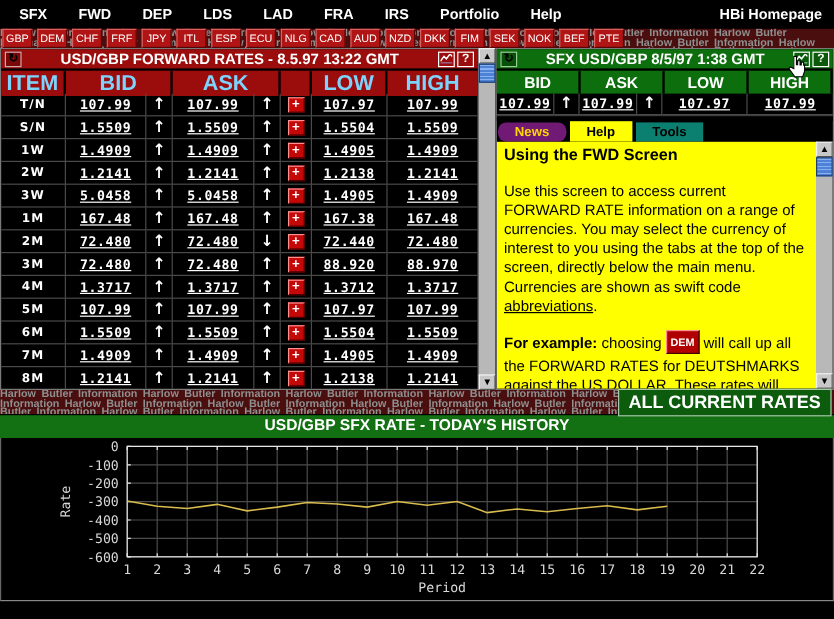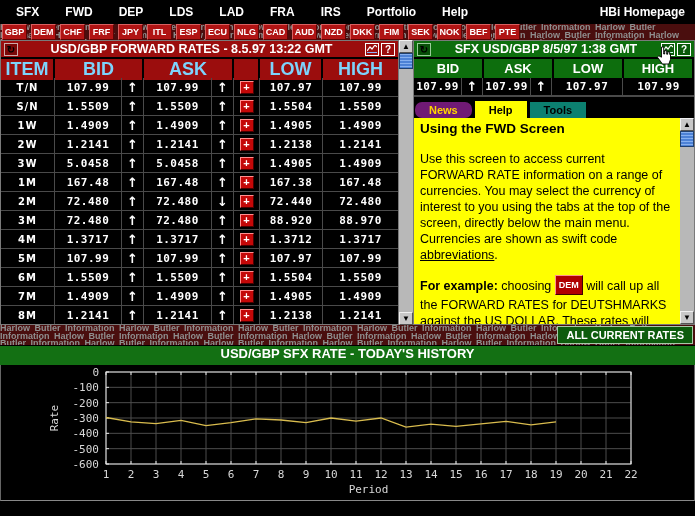--- a/index.html
+++ b/index.html
@@ -14,21 +14,21 @@
   .menubar .menu-item { color:#fff; font-weight:bold; font-size:12px; margin-right:26px; cursor:default; }
   .menubar .menu-right { margin-left:auto; color:#fff; font-weight:bold; font-size:12px; }
   
   .wm { position:absolute; inset:0; background:#4a0e0e; color:#8f8f8f; font-size:9px; line-height:7.5px;
         font-weight:bold; overflow:hidden; white-space:normal; word-spacing:2px; letter-spacing:0; }
   
   .tabstrip { position:relative; height:16px; }
   .tabstrip .tabs { position:relative; display:flex; height:100%; padding-left:2px; }
   .cur-tab { width:25px; margin-right:4px; background:#b01414; border-top:1px solid #d86060; border-left:1px solid #d86060;
              border-right:1px solid #5a0505; border-bottom:1px solid #5a0505;
-             color:#fff; font-weight:bold; font-size:9px; display:flex; align-items:center; justify-content:center; cursor:pointer; }
+             color:#fff; font-weight:normal; font-size:9px; display:flex; align-items:center; justify-content:center; cursor:pointer; }
   
   .main { display:flex; height:285px; }
   
   .lpanel { width:399px; border:1px solid #7a7a7a; background:#000; display:flex; flex-direction:column; }
   .ltitle { height:18px; background:#9b0d0d; display:flex; align-items:center; padding:0 2px; border-bottom:2px solid #000; }
   .ltitle .titletext { flex:1; text-align:center; color:#fff; font-weight:bold; font-size:12.5px; }
   .mini-btn { width:14px; height:13px; display:flex; align-items:center; justify-content:center;
               font-size:10px; font-weight:bold; margin:0 1px; border:1px solid #fff; cursor:pointer; }
   .mini-red { background:#9b0d0d; color:#fff; }
   .mini-red-dk { background:#7a0808; color:#000; border-color:#caa; }
@@ -36,21 +36,21 @@
   .mini-green-dk { background:#085008; color:#000; border-color:#9c9; }
   .lhead { display:grid; grid-template-columns:54px 89px 90px 26px 63px 1fr; height:19px; }
   .lhead .hcell { background:#9b0d0d; border-right:2px solid #000; color:#7dd3fc; font-weight:bold; font-size:18px;
                   display:flex; align-items:center; justify-content:center; }
   .lhead .hcell:last-child { border-right:none; }
   .lhead .hblank { background:#9b0d0d; border-right:2px solid #000; }
   .lbody { flex:1; overflow:hidden; }
   .lrow { display:grid; grid-template-columns:54px 67px 22px 68px 22px 26px 63px 1fr; height:19px; }
   .cell { border-right:1px solid #4a4a4a; border-bottom:1px solid #4a4a4a; color:#fff;
           display:flex; align-items:center; justify-content:center; overflow:hidden; }
-  .num { font-family:"DejaVu Sans Mono", monospace; font-size:11px; font-weight:bold; letter-spacing:0.5px; }
+  .num { font-family:"DejaVu Sans Mono", monospace; font-size:11px; font-weight:bold; letter-spacing:0.5px;text-decoration:underline; }
   .itemlab { font-weight:bold; font-size:10px; letter-spacing:1px; font-family:"DejaVu Sans", sans-serif; }
   .arrow { font-size:13px; font-weight:bold; font-family:"DejaVu Sans", sans-serif; }
   .plusbtn { width:14px; height:13px; background:#c40808; color:#fff; font-weight:bold; font-size:11px; line-height:10px;
              border-top:1px solid #ff9090; border-left:1px solid #ff9090; border-right:1px solid #4a0000; border-bottom:1px solid #4a0000;
              display:flex; align-items:center; justify-content:center; cursor:pointer; }
   
   .vscroll { width:14px; background:#b8b8b8; display:flex; flex-direction:column; }
   .sbtn { width:14px; height:13px; background:#c8c8c8; border-top:1px solid #f0f0f0; border-left:1px solid #f0f0f0;
           border-right:1px solid #555; border-bottom:1px solid #555; color:#000; font-size:8px;
           display:flex; align-items:center; justify-content:center; cursor:pointer; }
@@ -79,21 +79,21 @@
   .helplink { text-decoration:underline; cursor:pointer; }
   .dembadge { display:inline-block; background:#b00000; color:#fff; font-weight:bold; font-size:9px; padding:1px 3px;
               border-top:1px solid #ff9090; border-left:1px solid #ff9090; border-right:1px solid #400000; border-bottom:1px solid #400000;
               position:relative; top:-2px; }
   
   .botnav { position:relative; height:20px; }
   .botnav .navrow { position:relative; display:flex; align-items:center; height:100%; padding-left:4px; }
   .pbtn { background:#0d5c0d; color:#fff; font-weight:bold; font-size:10px; padding:2px 6px; margin-right:3px;
           border-top:1px solid #3f9f3f; border-left:1px solid #3f9f3f; border-right:1px solid #032b03; border-bottom:1px solid #032b03;
           cursor:pointer; white-space:nowrap; }
-  .allrates { margin-left:auto; margin-right:2px; background:#0d5c0d; color:#fff; font-weight:bold; font-size:11px;
+  .allrates { margin-left:auto; margin-right:2px; background:#0d5c0d; color:#fff; font-weight:bold; font-size:15px;
               padding:2px 8px; border:1px solid #a8c8a8; cursor:pointer; white-space:nowrap; }
   
   .charttitle { height:20px; background:#137013; border-top:1px solid #000; color:#fff; font-weight:bold; font-size:13px;
                 display:flex; align-items:flex-start; justify-content:center; }
   .chartwrap { height:136px; background:#000; border-left:1px solid #666; border-right:1px solid #666; border-bottom:1px solid #888; }
   
   .cursor { position:absolute; left:656px; top:46px; z-index:50; pointer-events:none; }
 </style>
 </head>
 <body>

